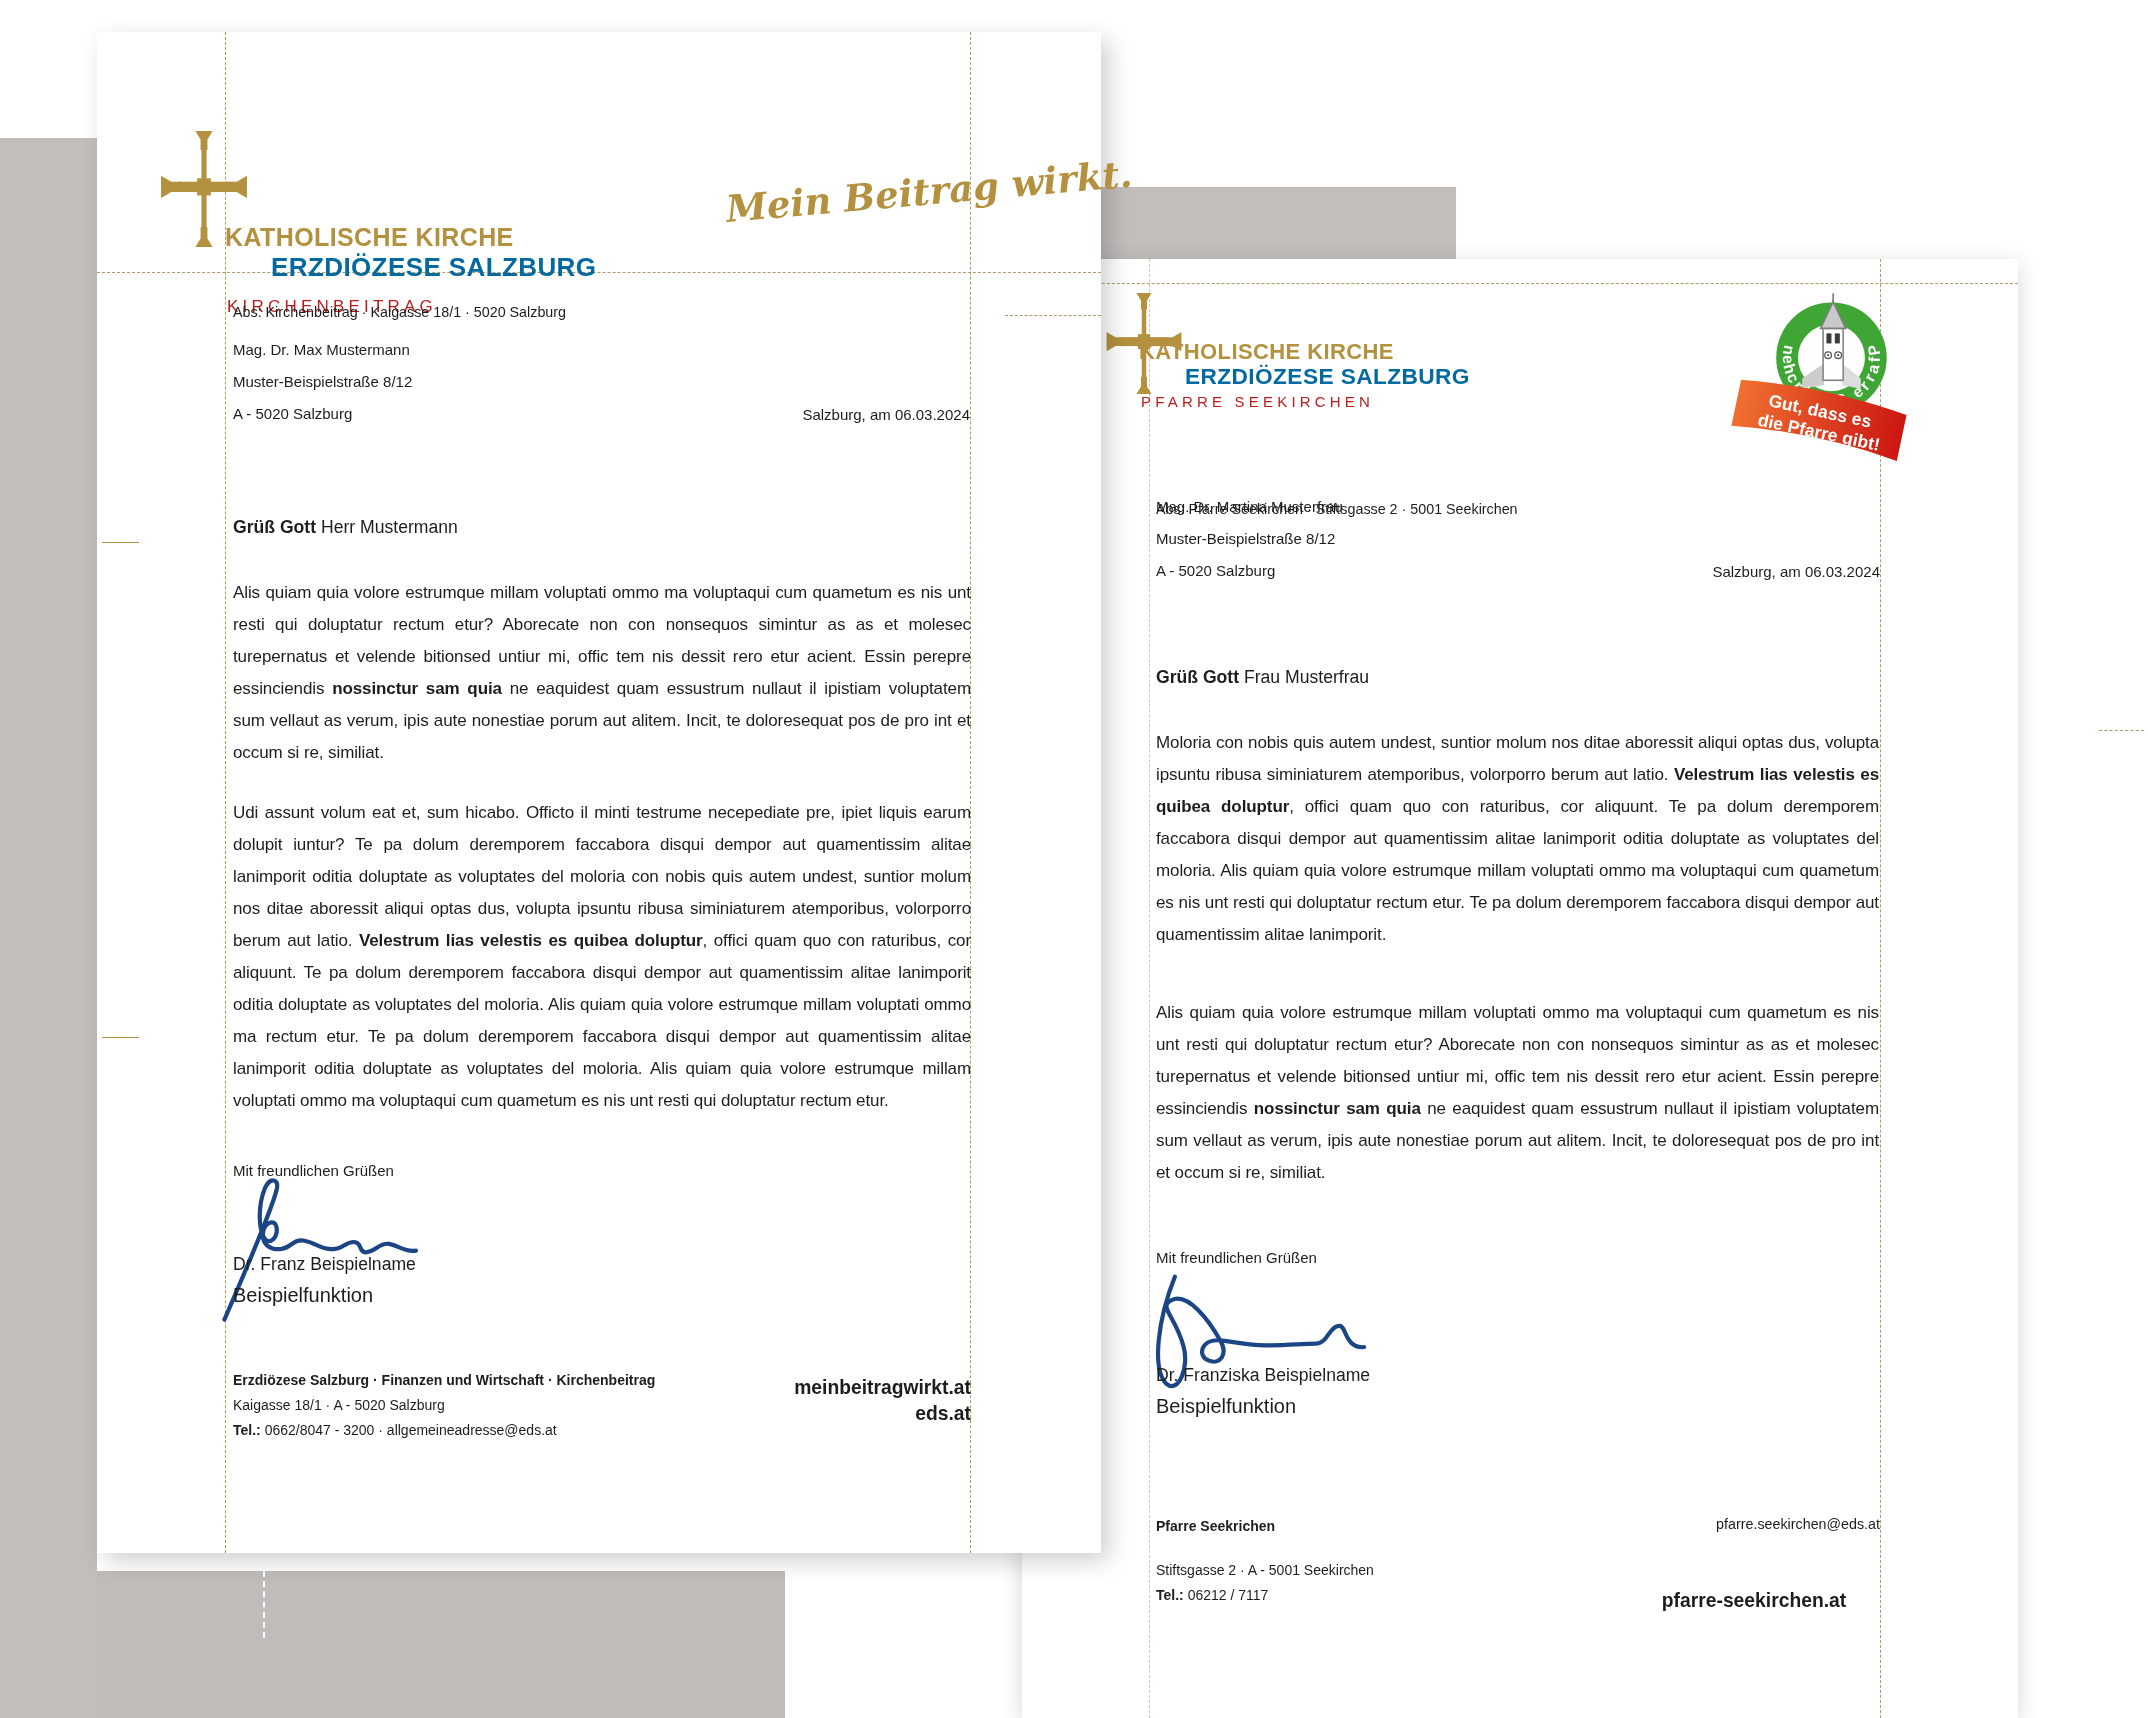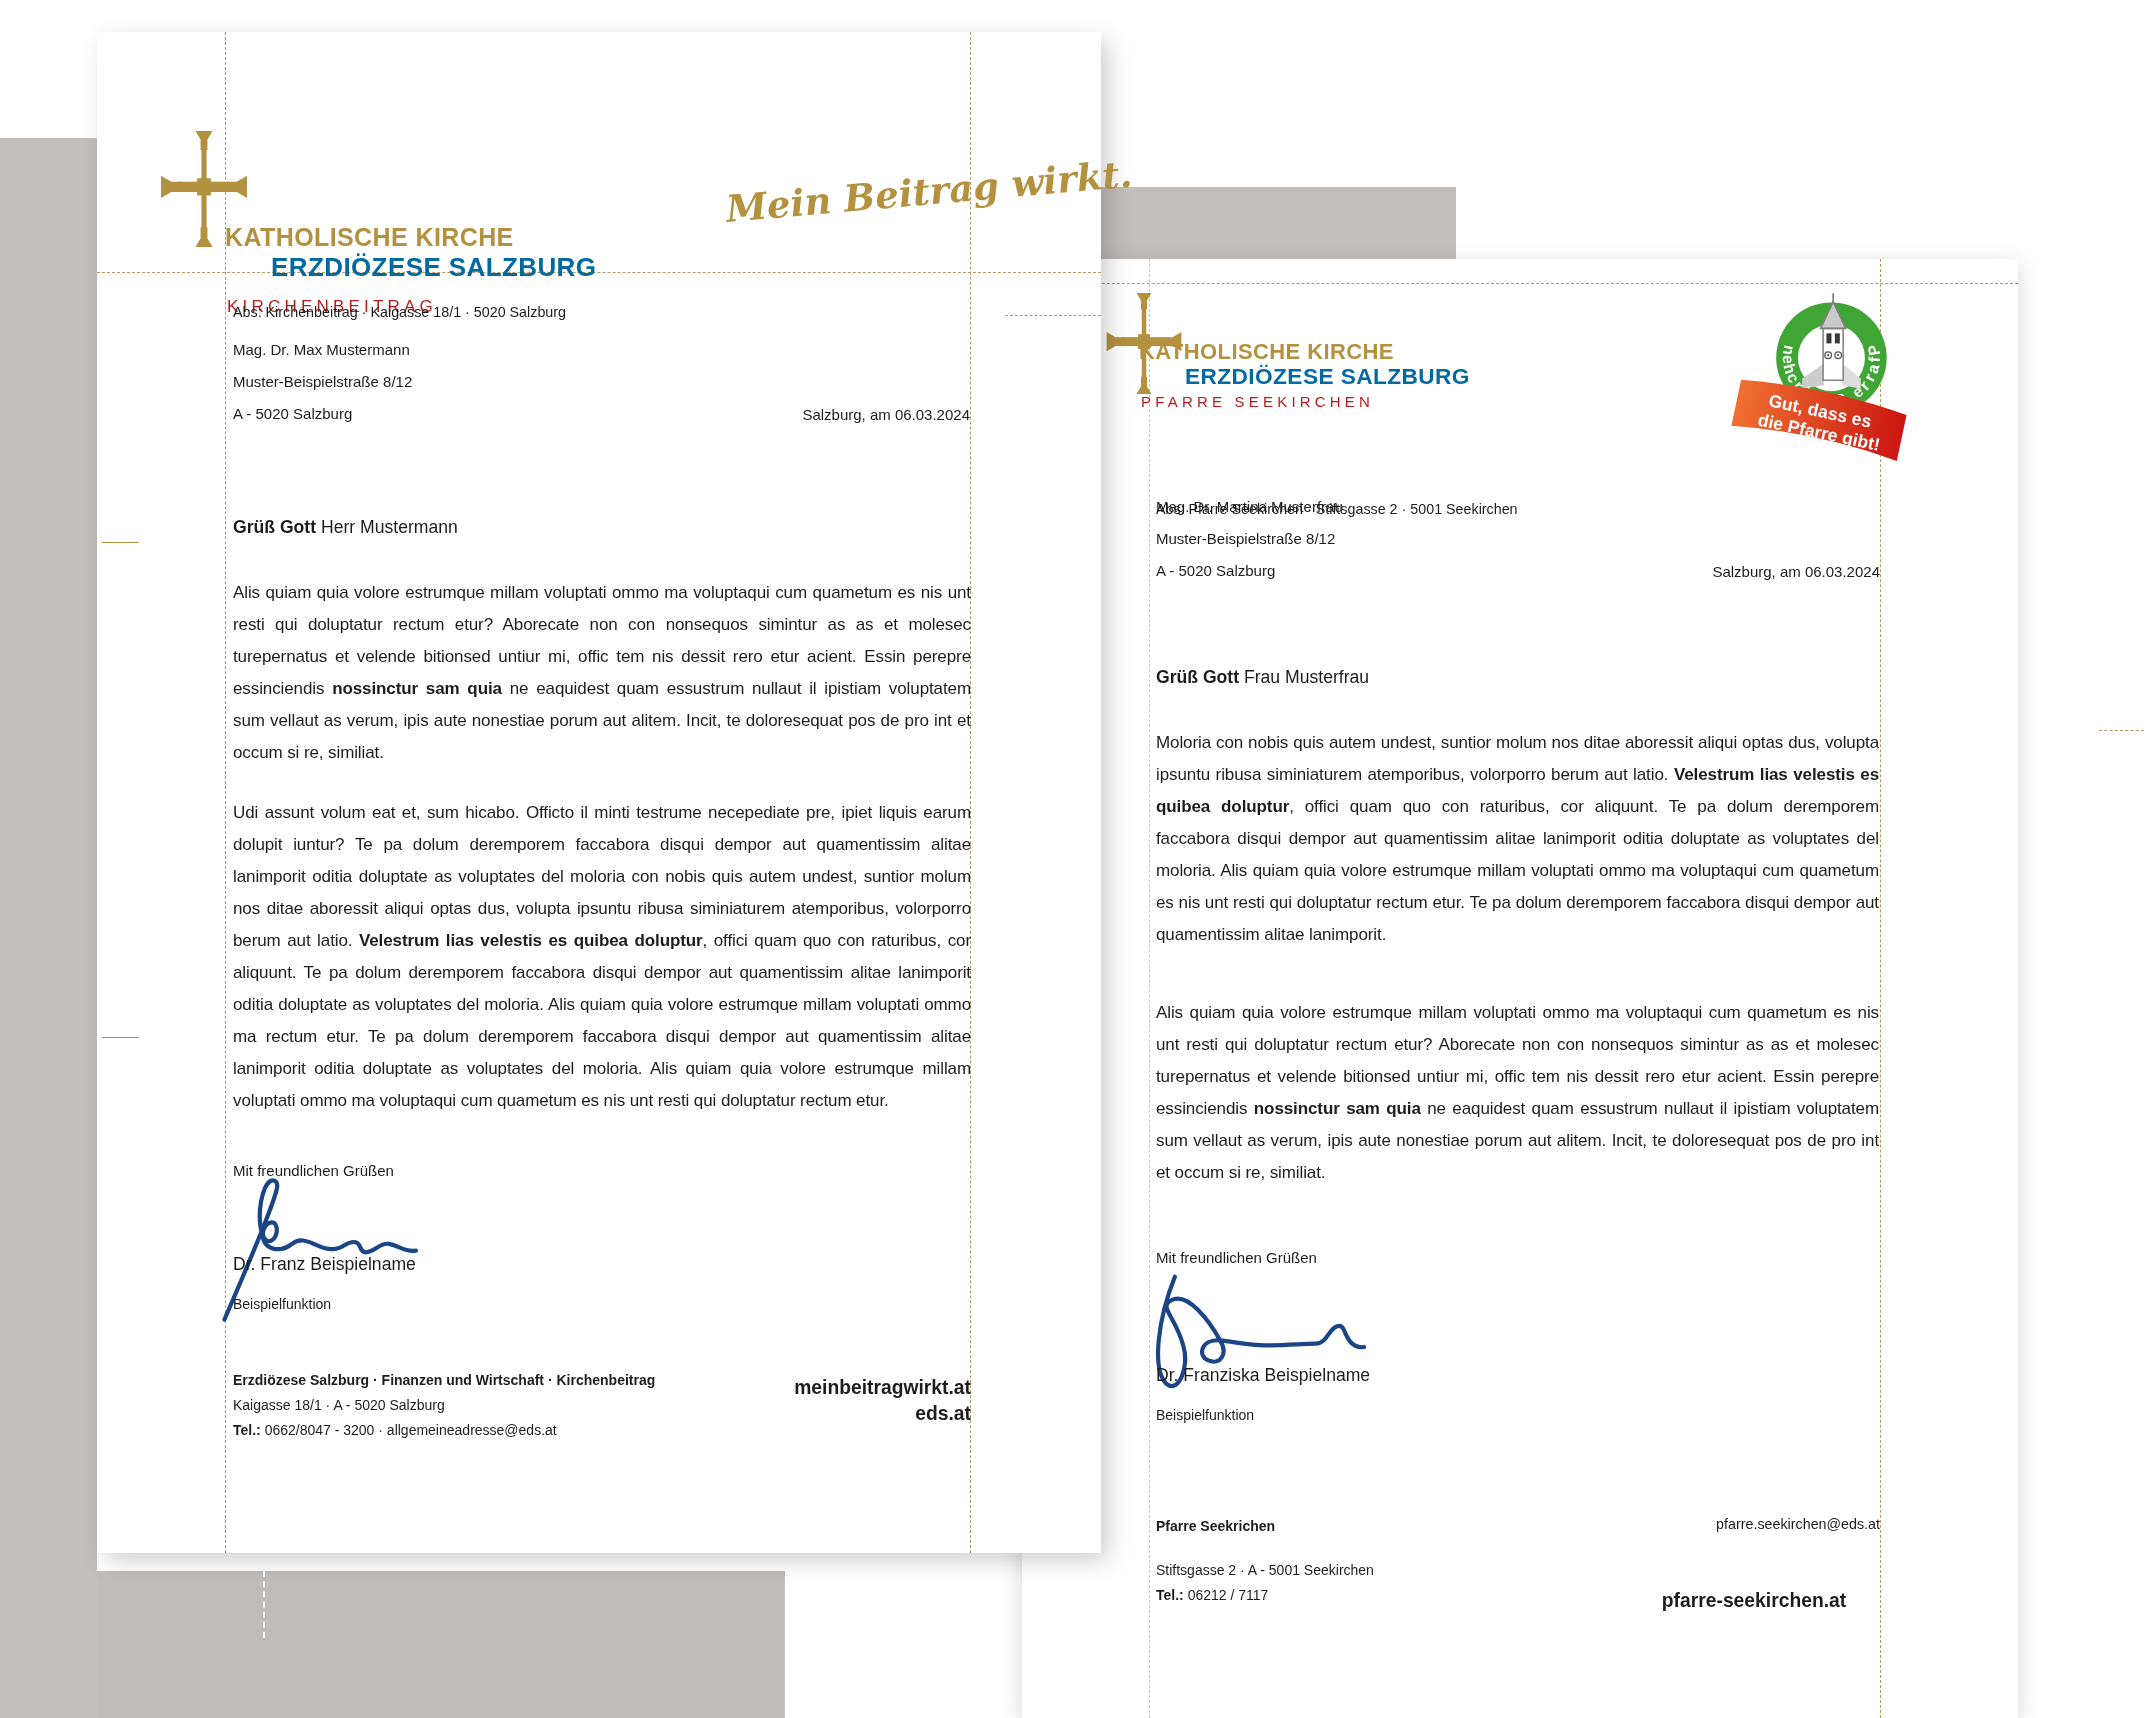--- a/index.html
+++ b/index.html
@@ -30,21 +30,21 @@
   .unit{color:#b91c1c;letter-spacing:4.2px;}
   .tagline{font-family:"DejaVu Serif", serif;font-style:italic;font-weight:bold;color:#b3913e;transform:rotate(-5deg);transform-origin:left bottom;white-space:nowrap;}
   
   .small{font-size:14.3px;}
   .addr{font-size:15px;line-height:32px;}
   .dateline{font-size:15px;text-align:right;}
   .salut{font-size:17.6px;}
   .body-par{font-size:17px;line-height:32px;text-align:justify;letter-spacing:-0.1px;}
   .body-par b,.salut b{font-weight:bold;}
   .sig-name{font-size:17.6px;}
-  .sig-role{font-size:14px;margin-top:12px;}
+  .sig-role{font-size:20px;}
   .foot{font-size:14px;line-height:25px;}
   .foot .bold{font-weight:bold;}
   .weblinks{font-size:19.3px;font-weight:bold;text-align:right;line-height:26px;}
   .email-line{font-size:14.3px;text-align:right;}
   .web-big{font-size:19.3px;font-weight:bold;text-align:right;}
   
   .ring-ch{fill:#ffffff;font-family:"Liberation Sans",sans-serif;font-weight:bold;font-size:19px;text-anchor:middle;}
   .ribbon-txt{fill:#ffffff;font-family:"Liberation Sans",sans-serif;font-weight:bold;font-size:21px;text-anchor:middle;}
 </style>
 </head>

